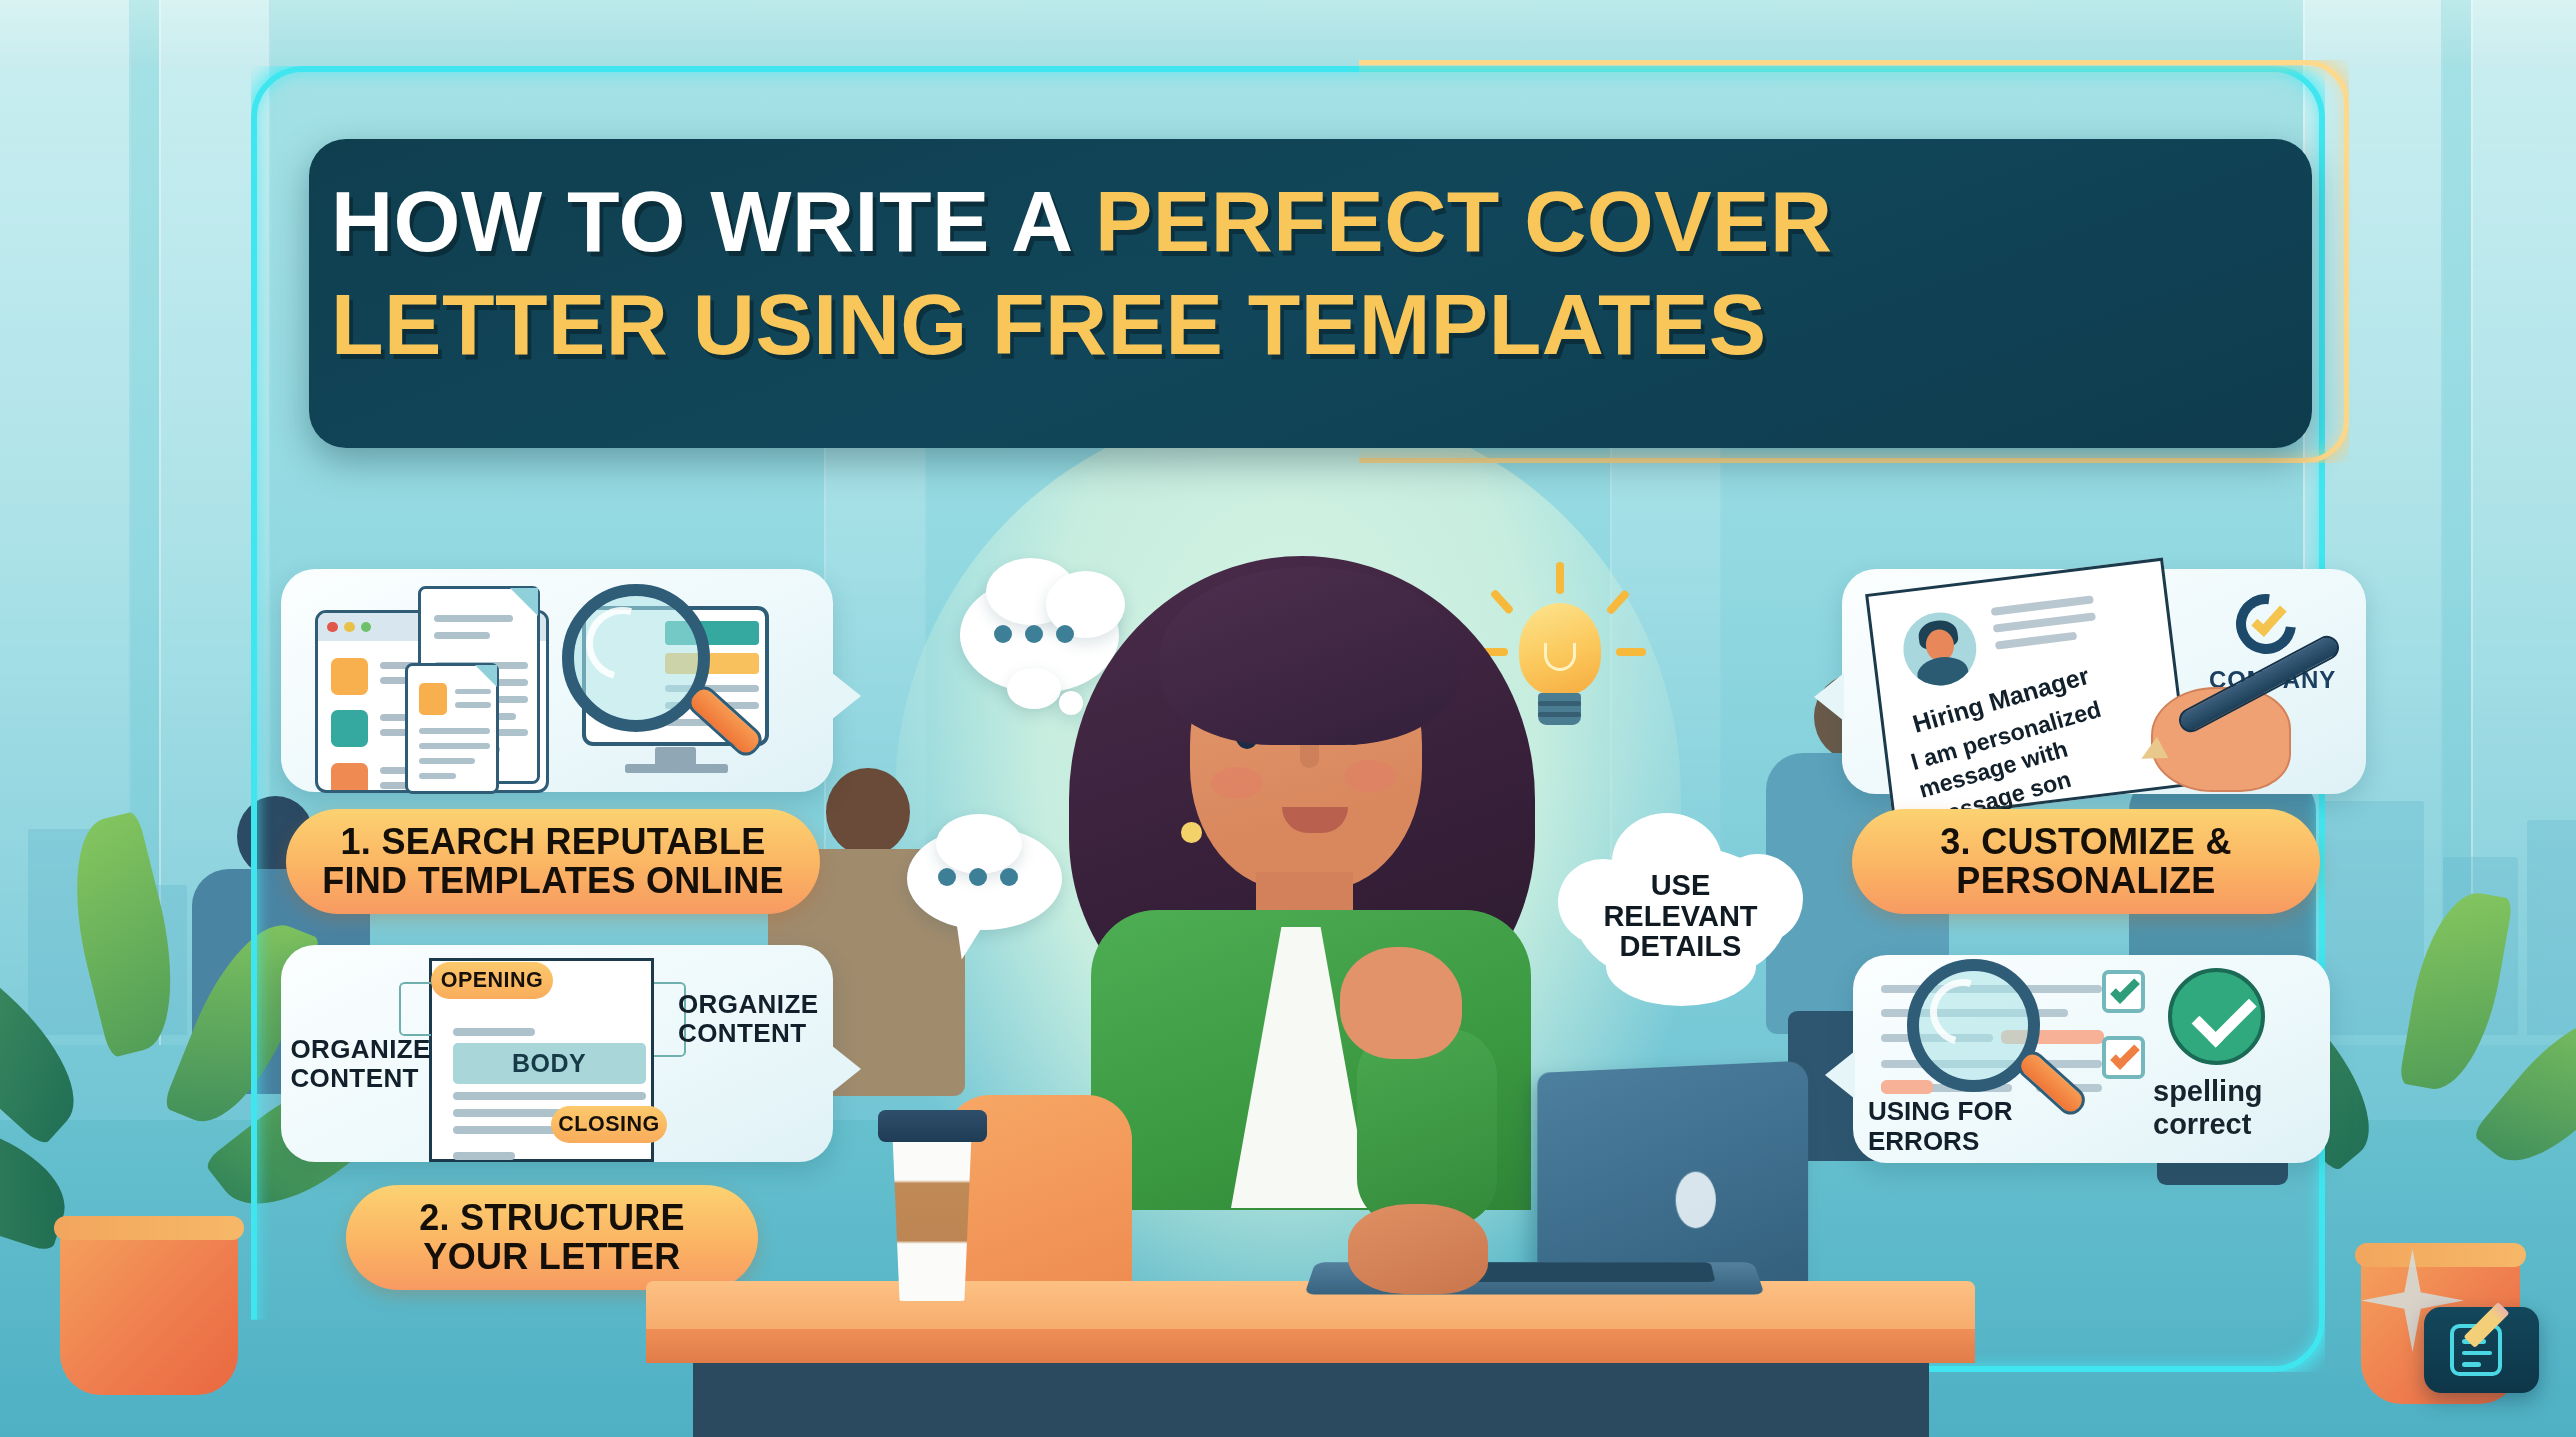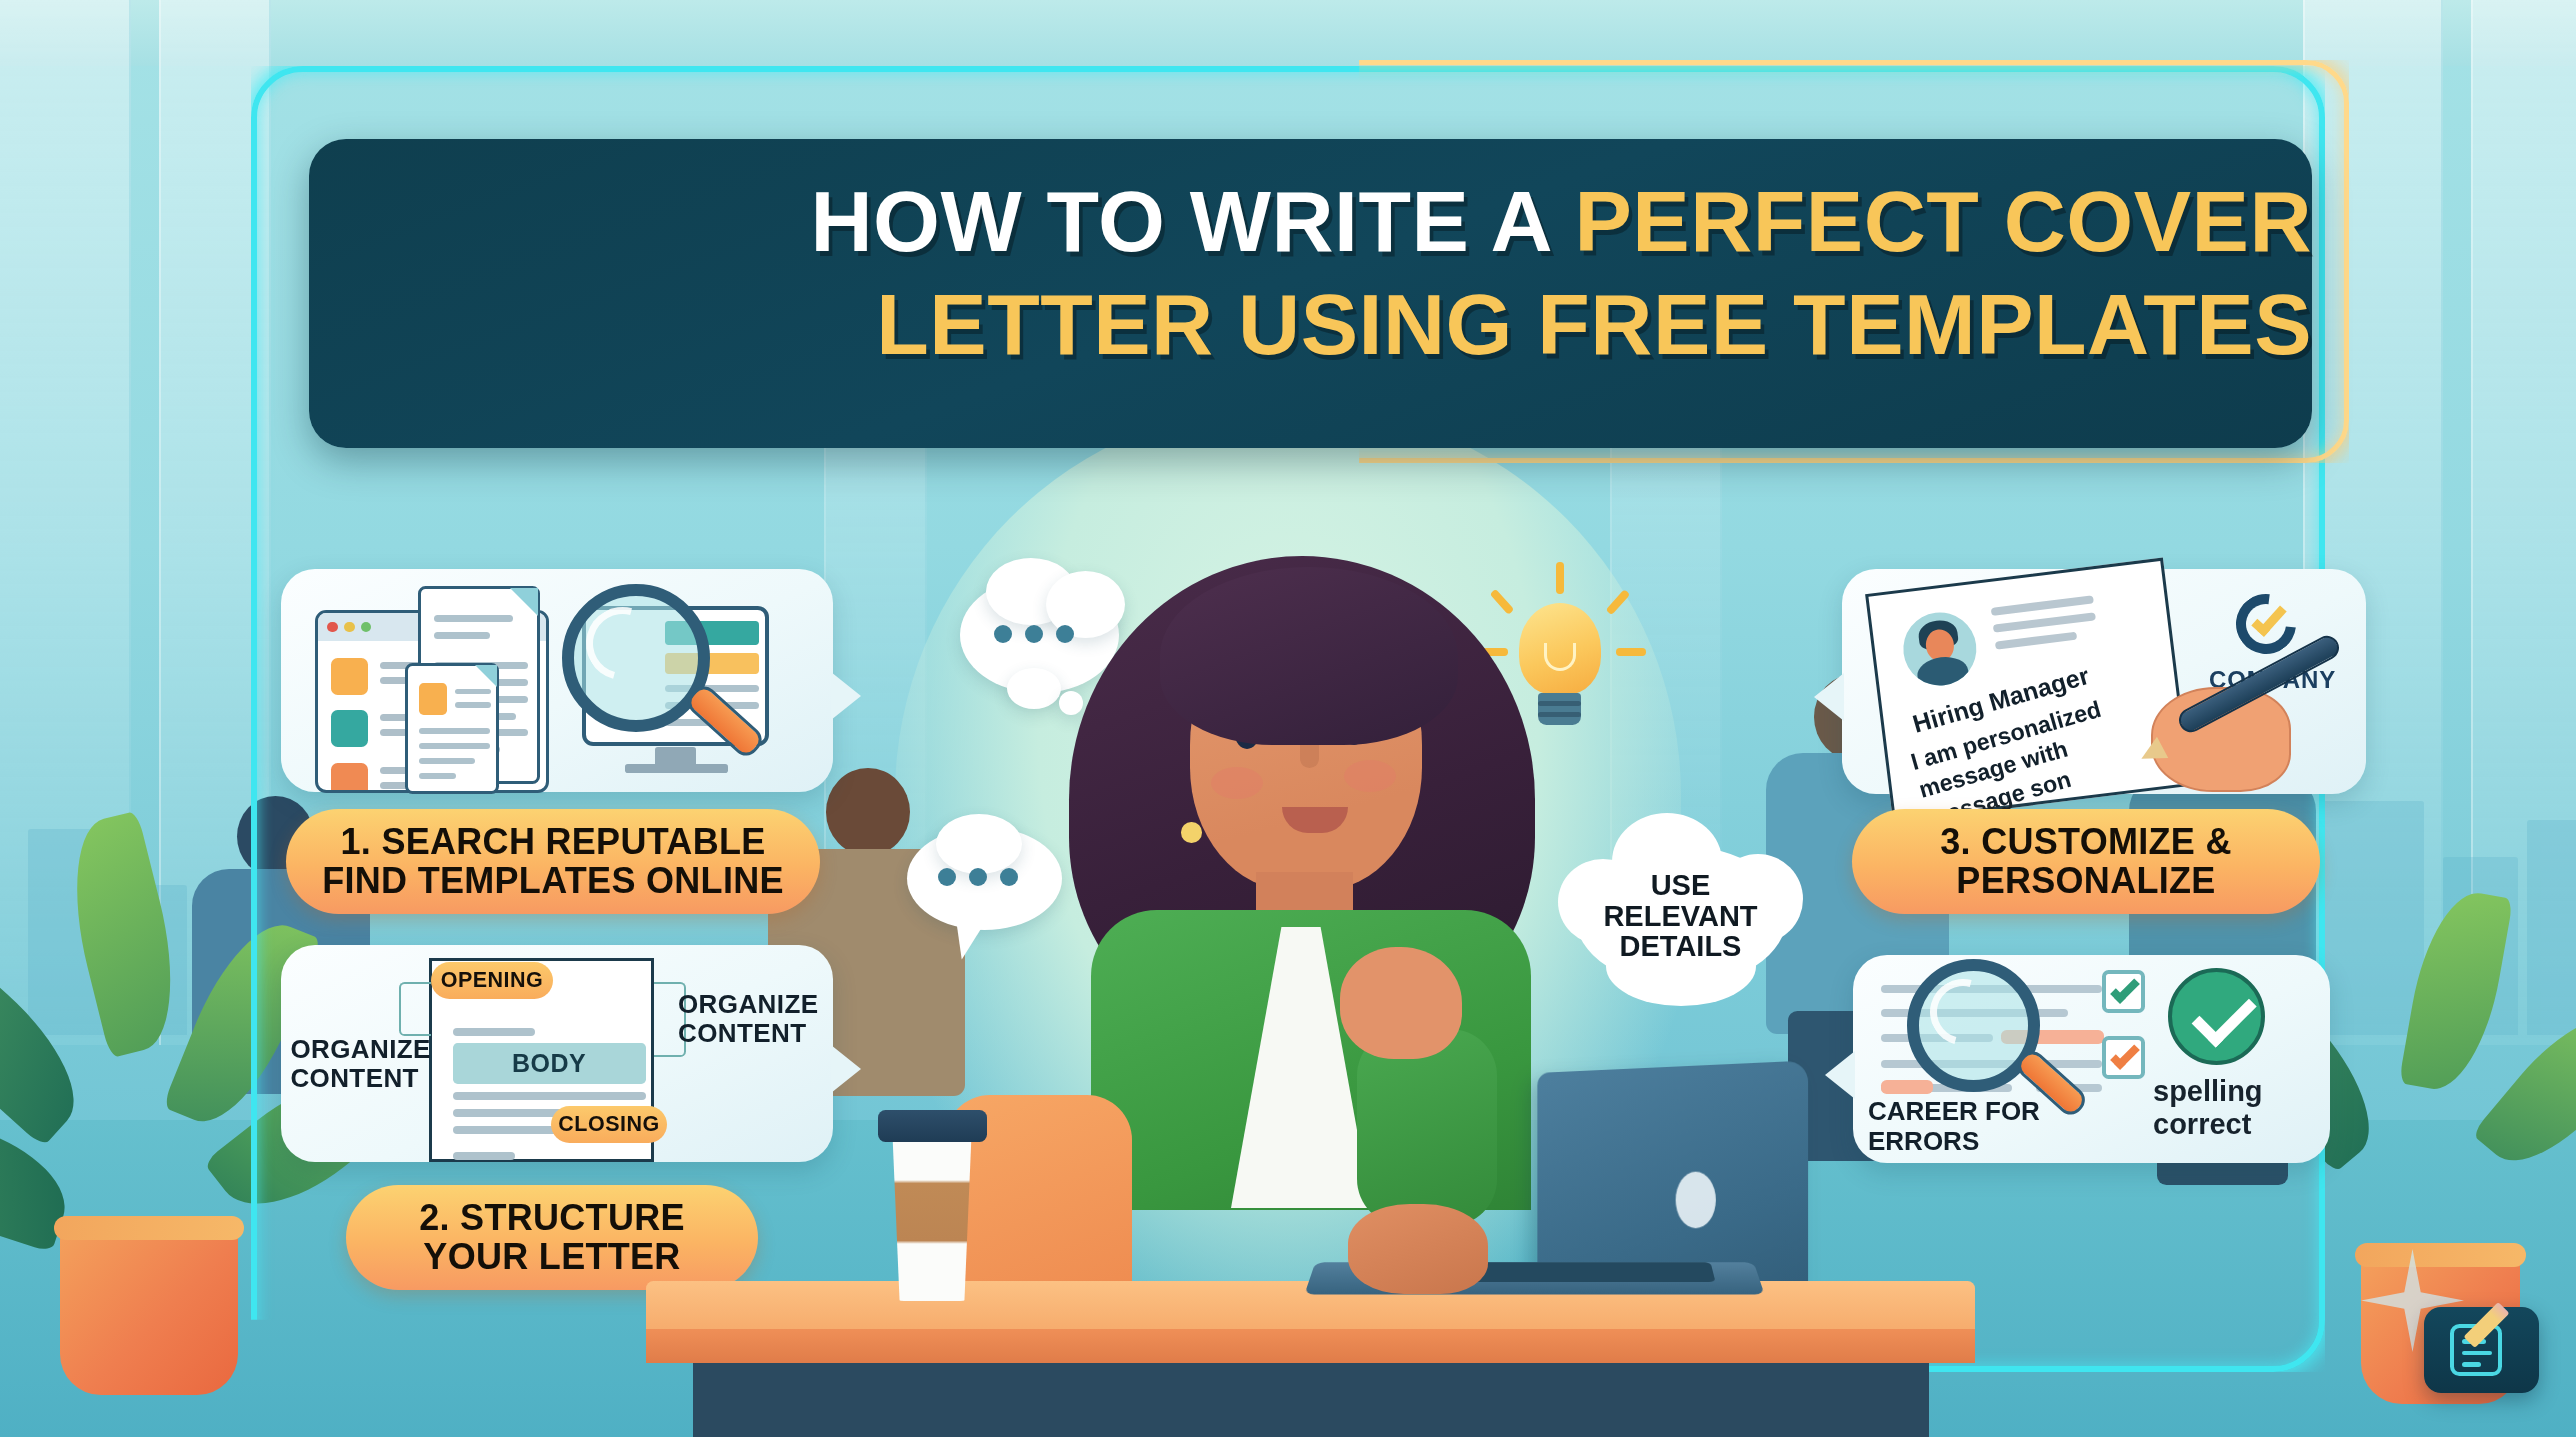--- a/index.html
+++ b/index.html
@@ -94,26 +94,27 @@
   }
 
   
   .title-panel {
     position:absolute; left:309px; top:139px; width:2003px; height:309px;
     background:linear-gradient(160deg,#0f3f4f 0%, #11465a 48%, #0e3c4d 100%);
     border-radius:37px;
     box-shadow:0 13px 37px rgba(6,40,52,.35);
   }
   .title-line {
-    text-align:right;
+    text-align:left;
     font-weight:800;
     letter-spacing:0.5px;
     line-height:1;
     text-shadow:3.7px 4.7px 0 rgba(0,0,0,.30);
     white-space:nowrap;
+    padding-left:22px;
   }
   .t1 { font-size:86px; margin-top:39px; }
   .t2 { font-size:86px; margin-top:17px; }
   .tw { color:#ffffff; }
   .ty { color:#f8c659; }
 
   .subtitle {
     position:absolute; left:0; right:0; top:440px;
     text-align:center;
     font-size:49px; font-weight:700; color:#ffffff;
@@ -683,21 +684,21 @@
     <div class="chk" style="left:249px;top:15px">
       <div class="chk-mark" style="left:4.7px;top:8.4px;border-color:#2f9d79"></div>
     </div>
     <div class="chk" style="left:249px;top:81px">
       <div class="chk-mark" style="left:4.7px;top:8.4px;border-color:#ef7f43"></div>
     </div>
 
     <div class="big-ok" style="left:315px;top:13px"></div>
 
     <div class="pf-label" style="left:15px;top:142px">
-      <div>CAREER FOR</div>
+      <div>USING FOR</div>
       <div>ERRORS</div>
     </div>
     <div class="pf-label soft" style="left:300px;top:120px">
       <div>spelling</div>
       <div>correct</div>
     </div>
   </div>
 
 
   <div style="position:absolute;left:945px;top:558px;width:197px;height:168px">

